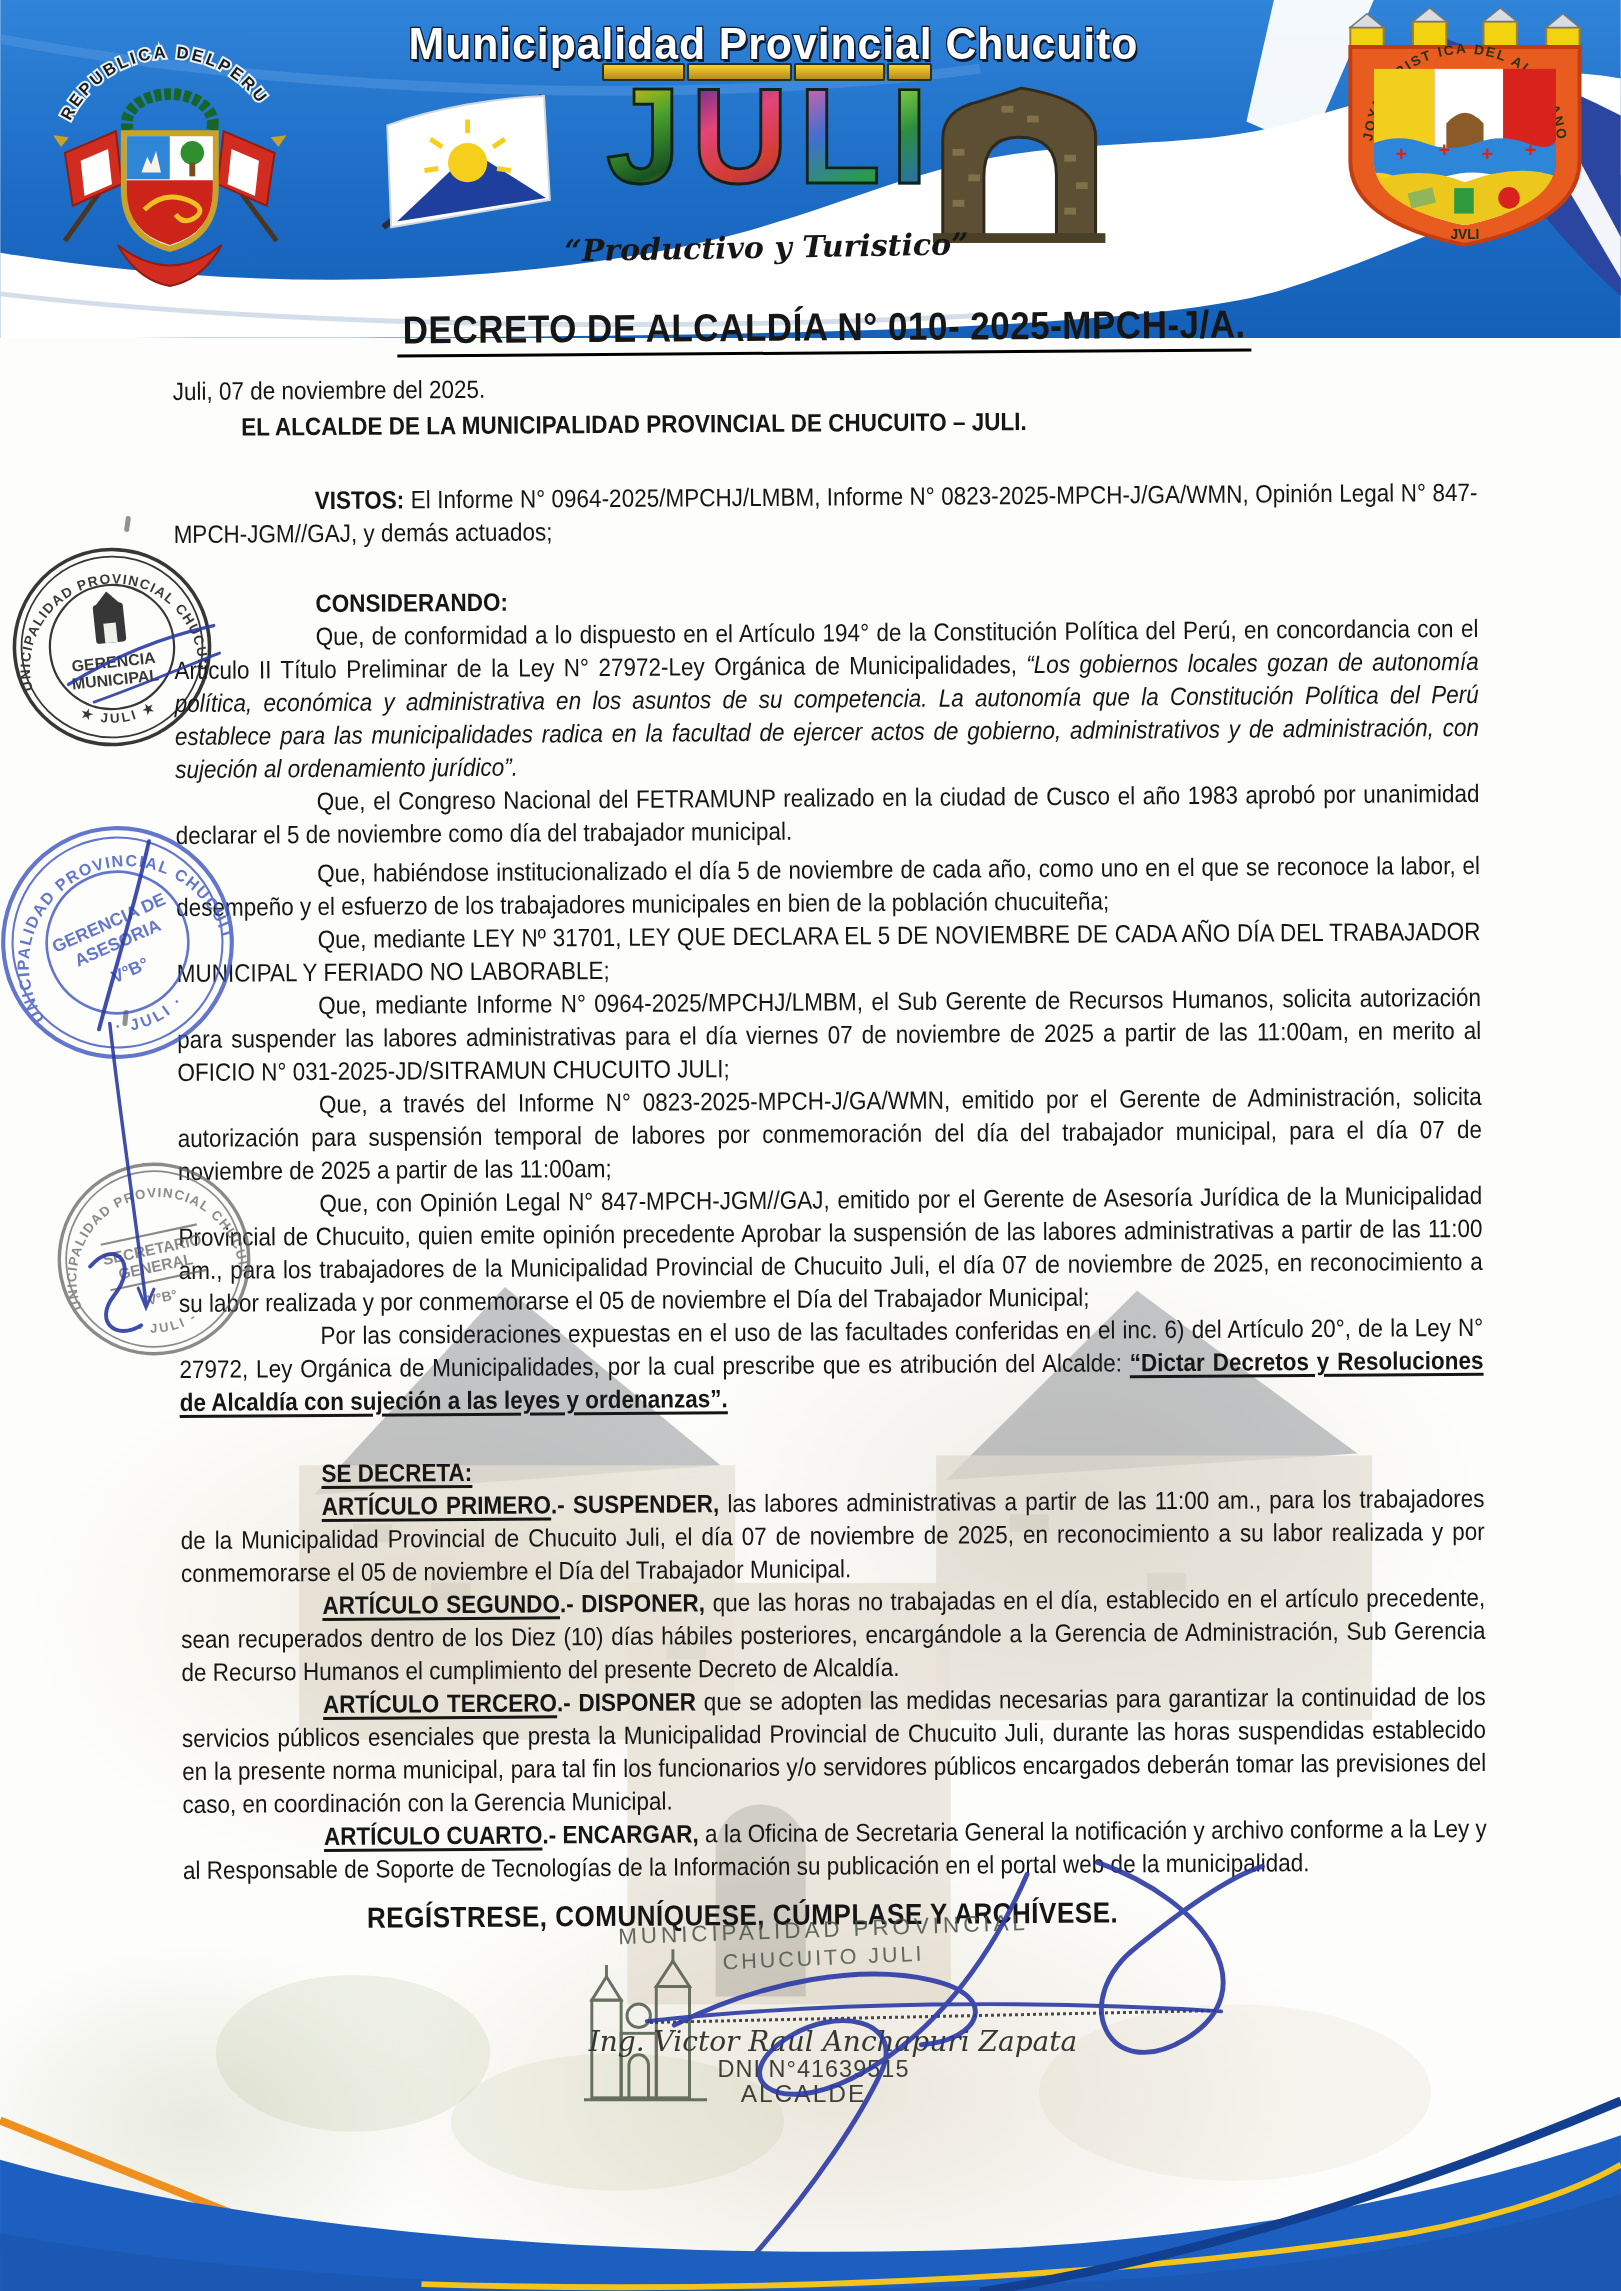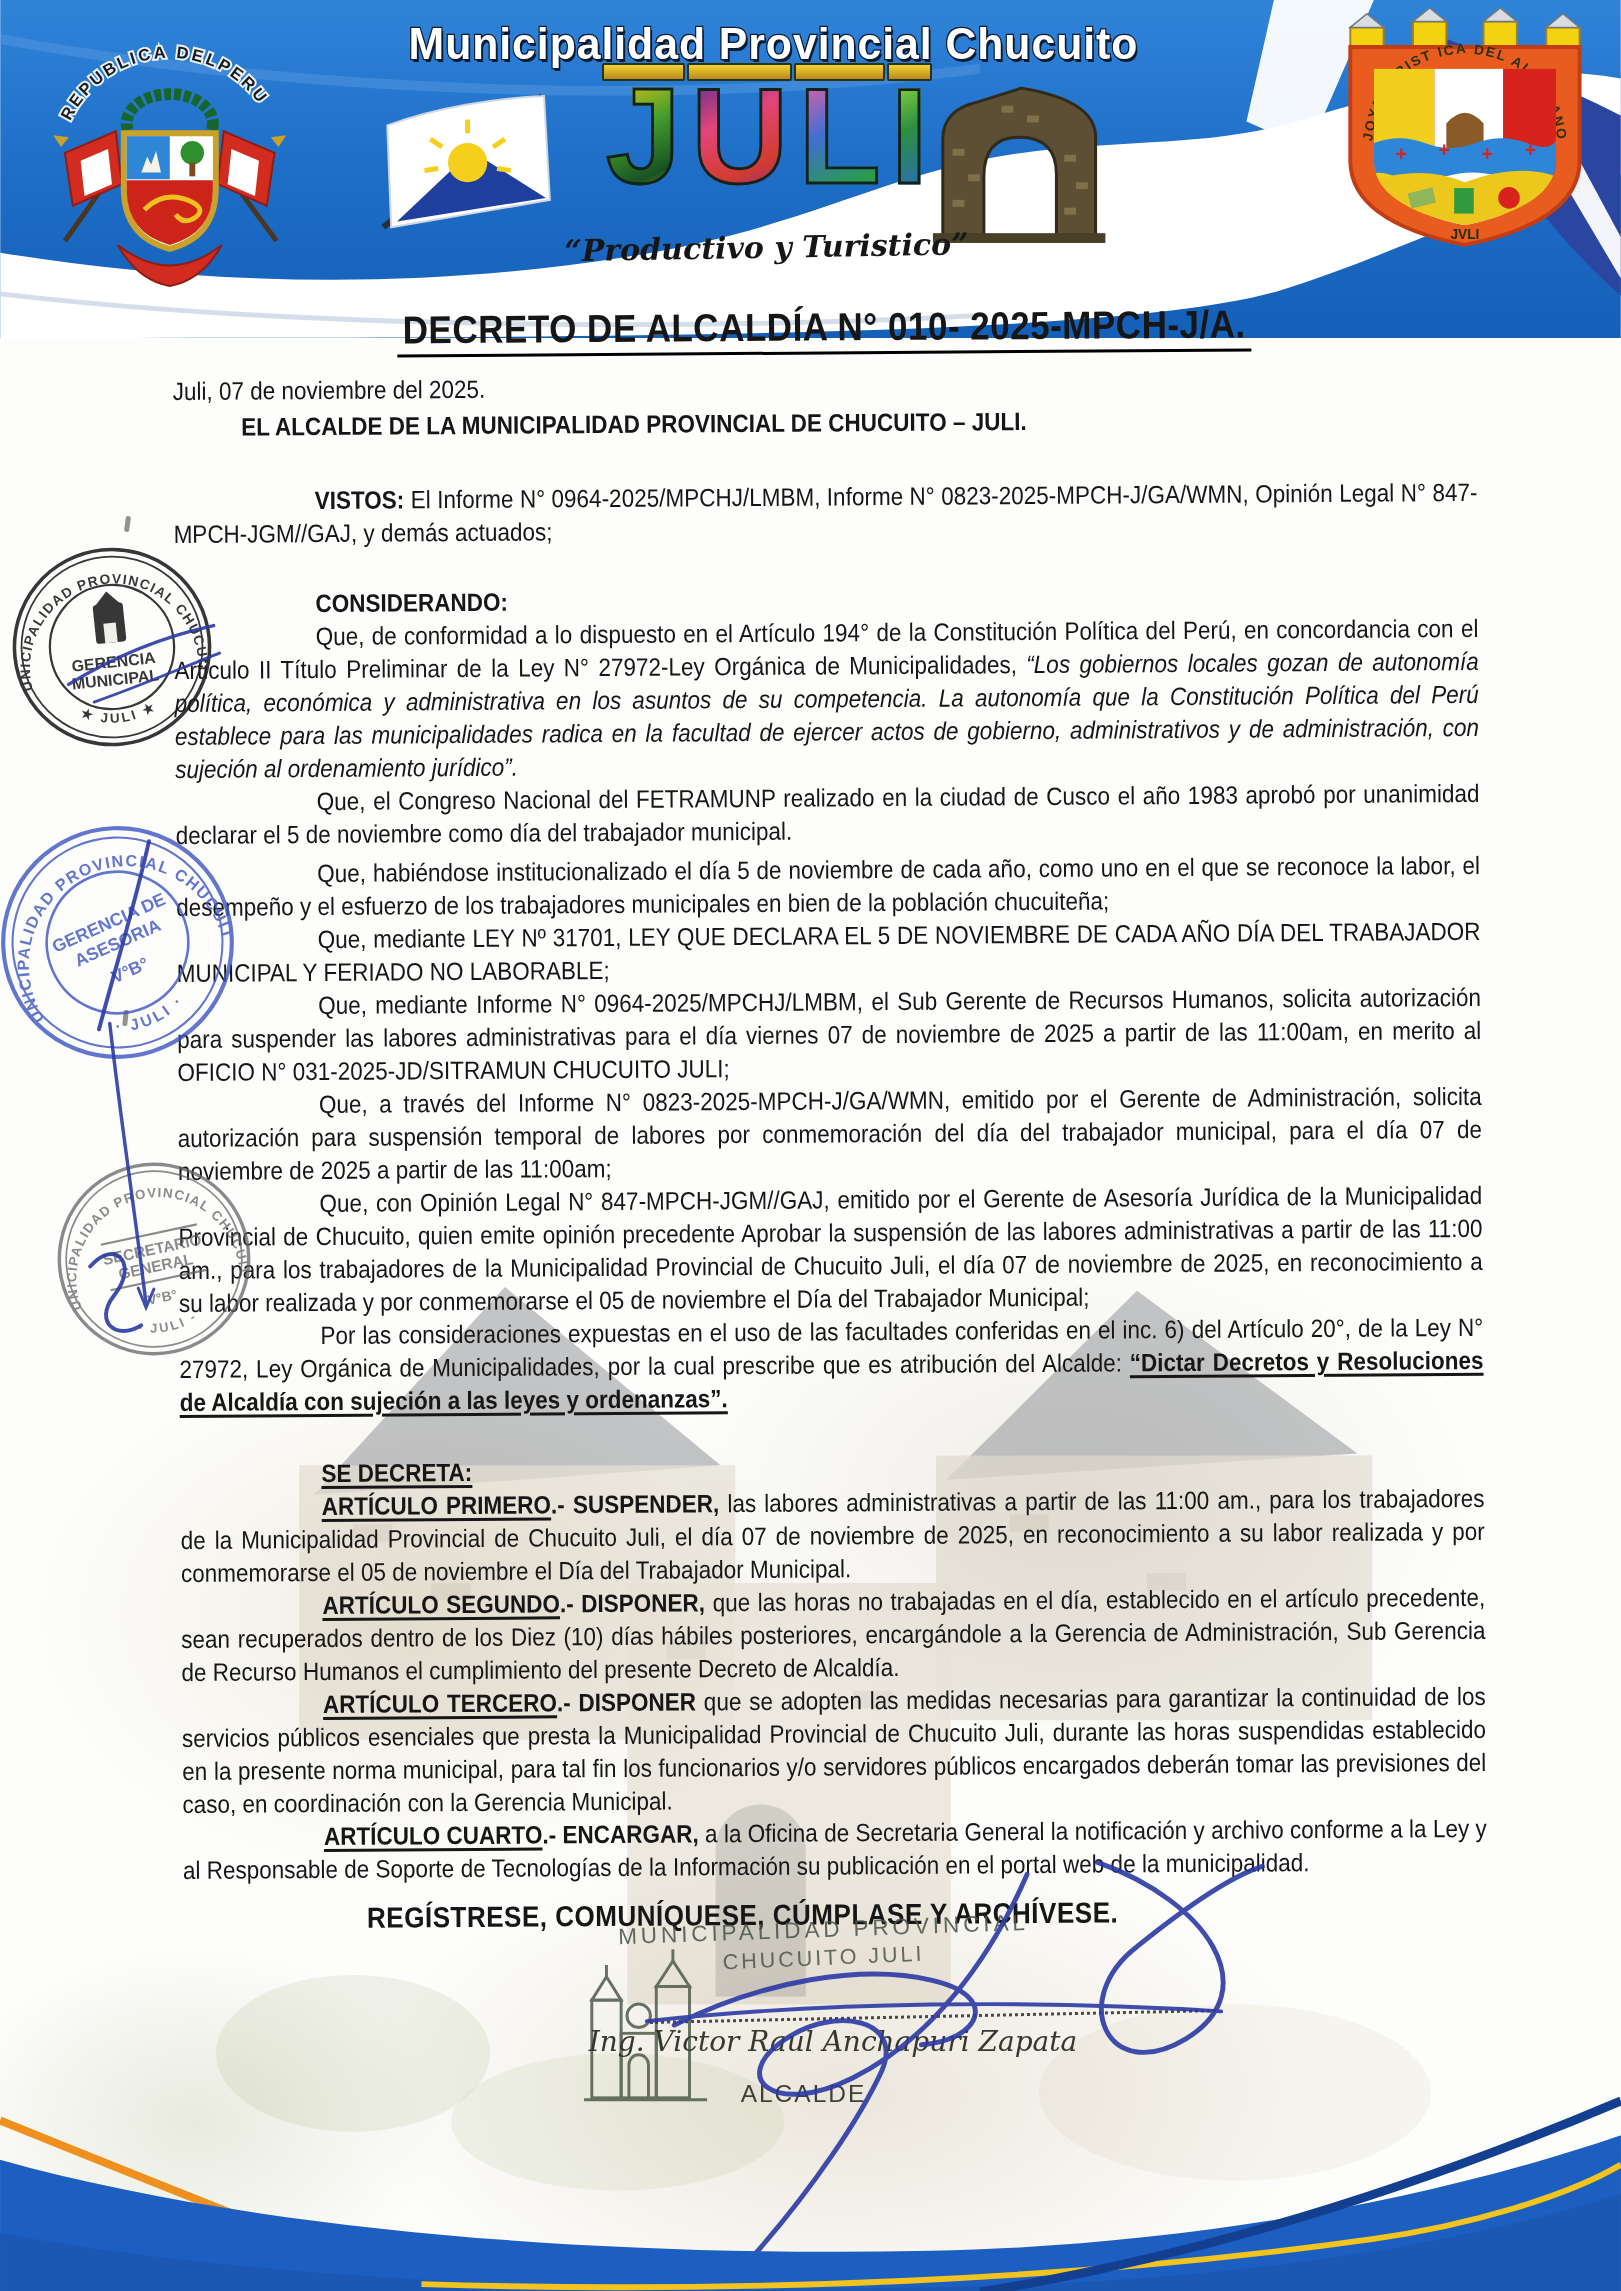--- a/index.html
+++ b/index.html
@@ -359,20 +359,21 @@
         <line x1="91" y1="18" x2="91" y2="6"></line>
       <rect x="38" y="92" width="36" height="66"></rect>
         <path d="M46,158 v-34 a10,10 0 0 1 20,0 v34"></path>
       <circle cx="56" cy="74" r="12"></circle>
       <line x1="0" y1="160" x2="126" y2="160"></line>
     </g>
   </svg>
 
   <div id="sig-dots"></div>
   <div id="sig-name">Ing. Victor Raul Anchapuri Zapata</div>
+  <div id="sig-dni">DNI N°41639515</div>
   <div id="sig-role">ALCALDE</div>
 
   <svg id="ink" width="1621" height="2292" viewBox="0 0 1654 2338">
     <g fill="none" stroke="#2b3aa5" stroke-linecap="round" opacity=".9">
 
       <path d="M70,698 C122,666 172,648 218,638" stroke-width="3.5"></path>
       <path d="M96,716 C142,700 188,680 224,666" stroke-width="3"></path>
 
       <path d="M152,858 C138,922 118,986 101,1050" stroke-width="4"></path>
       <path d="M112,1044 C124,1150 138,1238 149,1330" stroke-width="3.5"></path>

